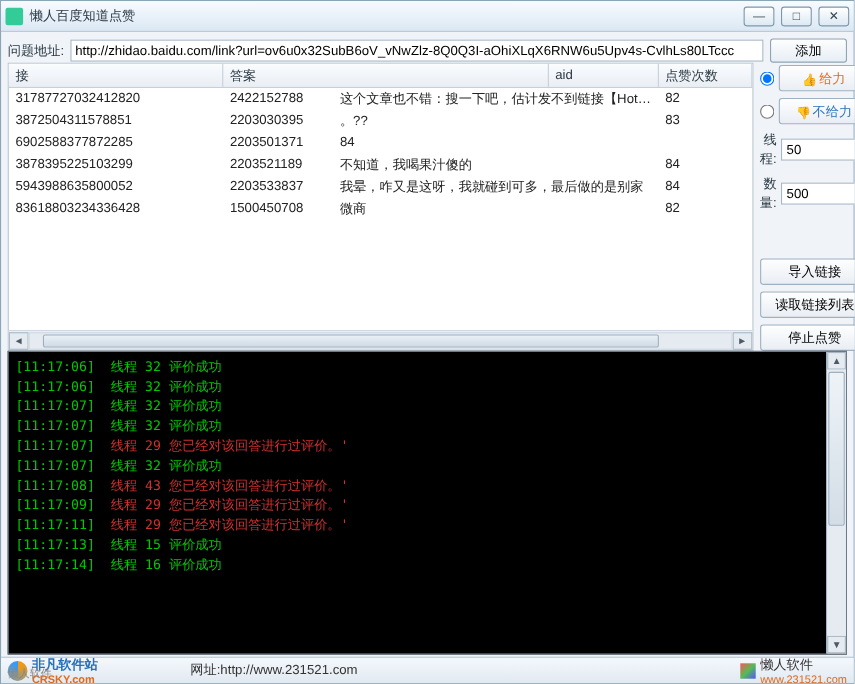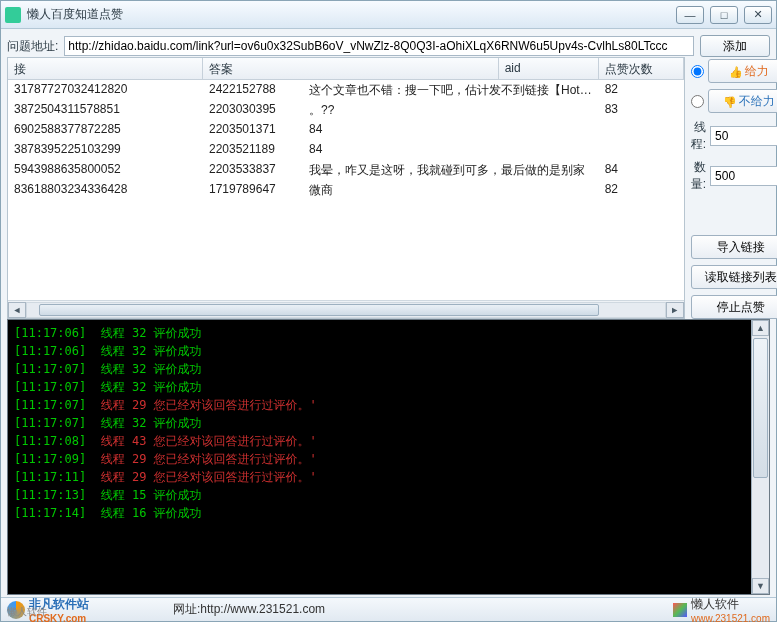--- a/index.html
+++ b/index.html
@@ -174,31 +174,32 @@
               <div class="td col3">83</div>
             </div>
             <div class="tr">
               <div class="td col0">6902588377872​285</div>
               <div class="td col1">2203501371</div>
               <div class="td col3">84</div>
             </div>
             <div class="tr">
               <div class="td col0">3878395225103​299</div>
               <div class="td col1">2203521189</div>
+              <div class="td col2">不知道，我喝果汁傻的</div>
               <div class="td col3">84</div>
             </div>
             <div class="tr">
               <div class="td col0">5943988635800​052</div>
               <div class="td col1">2203533837</div>
               <div class="td col2">我晕，咋又是这呀，我就碰到可多，最后做的是别家</div>
               <div class="td col3">84</div>
             </div>
             <div class="tr">
               <div class="td col0">8361880323433​6428</div>
-              <div class="td col1">1719789647</div>
+              <div class="td col1">1500450708</div>
               <div class="td col2">微商</div>
               <div class="td col3">82</div>
             </div>
           </div>
         <div class="hscroll">
           <div class="larrow">◄</div>
           <div class="track">
             <div class="thumb"></div>
           </div>
           <div class="rarrow">►</div>

